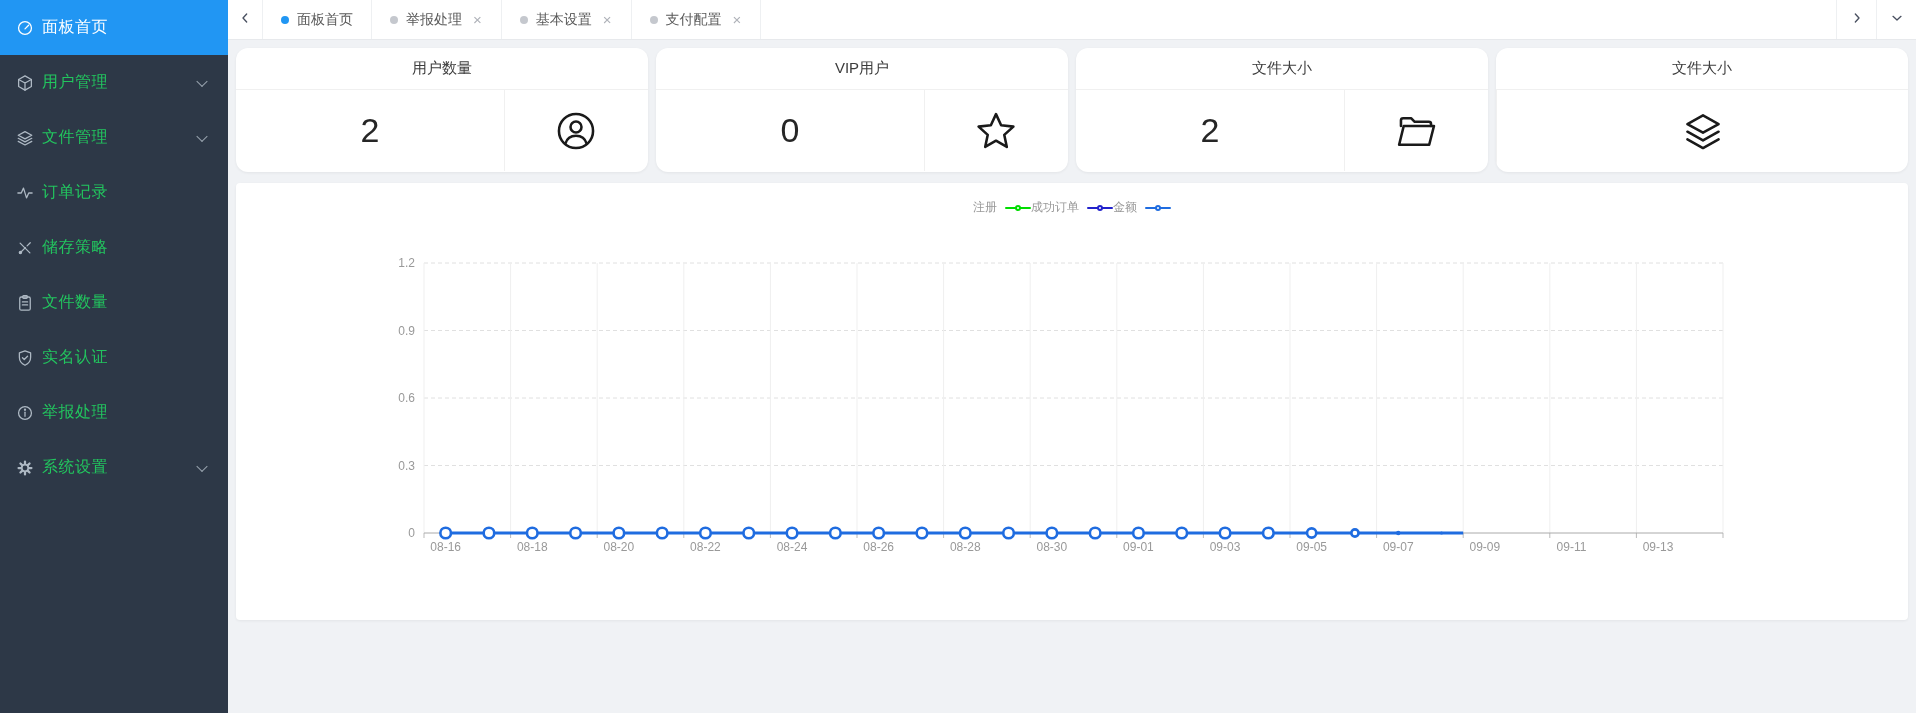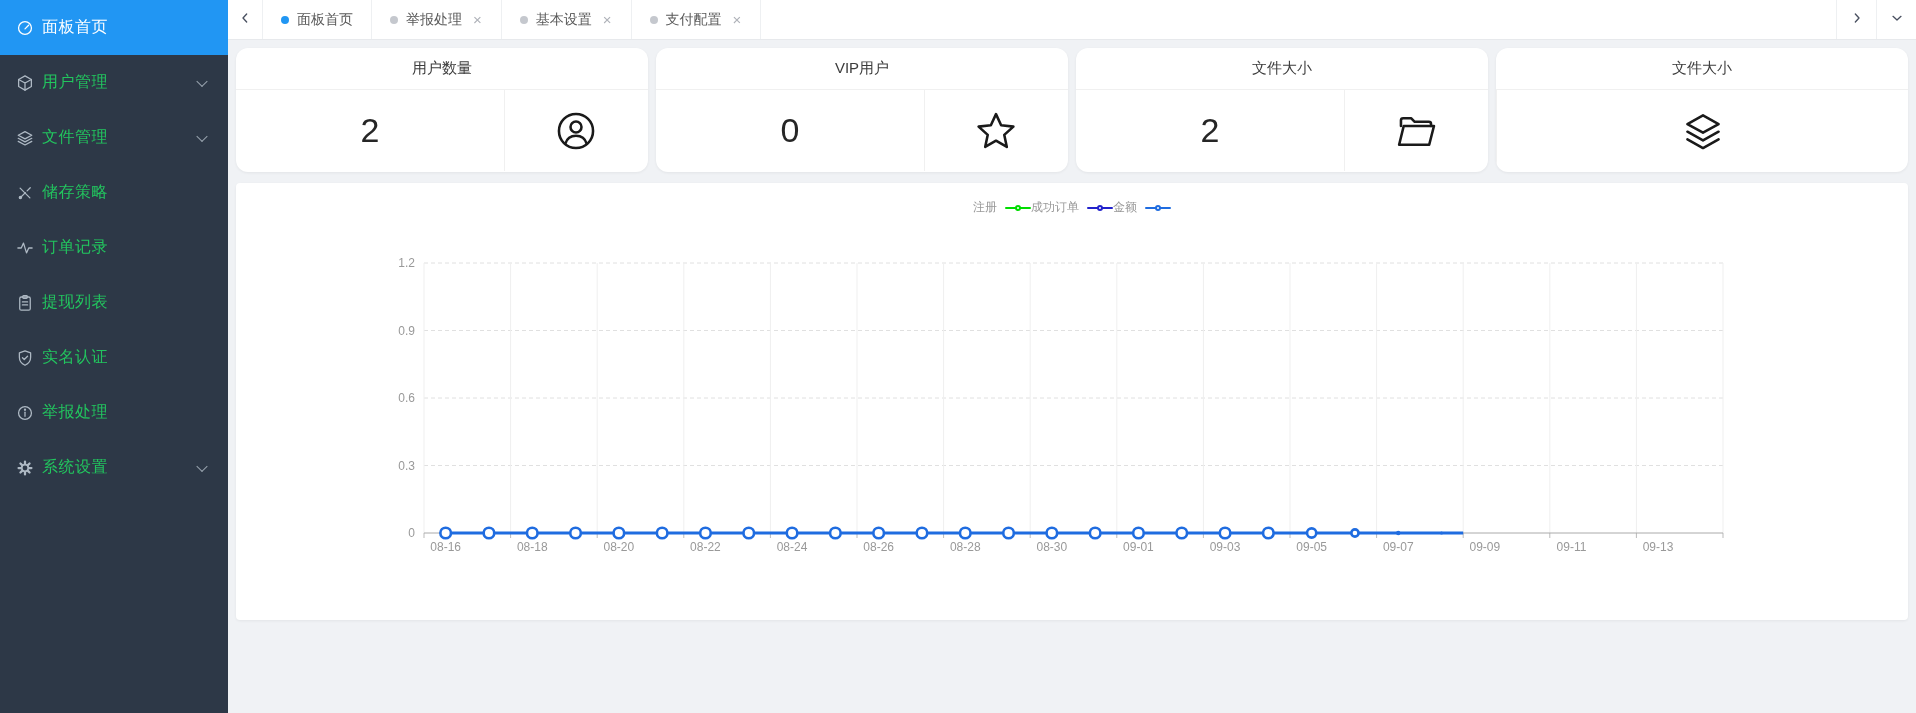--- a/index.html
+++ b/index.html
@@ -90,44 +90,44 @@
             <path d="M3 12.4 12 17.2 21 12.4"></path>
             <path d="M3 16.5 12 21.3 21 16.5"></path>
           </svg>
         </span>
     <span class="s-label">文件管理</span>
   <span class="side-chevron"></span>
       </div>
       <div class="side-item">
     <span class="s-icon">
           <svg viewBox="0 0 24 24" width="18" height="18" fill="none" stroke="currentColor" stroke-width="1.7" stroke-linecap="round" stroke-linejoin="round">
+            <path d="M2.5 12 H7 L10 5.5 14 18.5 17 12 H21.5"></path>
+          </svg>
+        </span>
+    <span class="s-label">订单记录</span>
+  </div>
+      <div class="side-item">
+    <span class="s-icon">
+          <svg viewBox="0 0 24 24" width="18" height="18" fill="none" stroke="currentColor" stroke-width="1.7" stroke-linecap="round" stroke-linejoin="round">
             <path d="M5 19 12.5 11.5 M19 5 14.8 9.2"></path>
             <path d="M5.5 5.5 18.5 18.5"></path>
             <circle cx="5.9" cy="18.1" r="1.5"></circle>
           </svg>
         </span>
     <span class="s-label">储存策略</span>
   </div>
       <div class="side-item">
     <span class="s-icon">
           <svg viewBox="0 0 24 24" width="18" height="18" fill="none" stroke="currentColor" stroke-width="1.7" stroke-linecap="round" stroke-linejoin="round">
-            <path d="M2.5 12 H7 L10 5.5 14 18.5 17 12 H21.5"></path>
-          </svg>
-        </span>
-    <span class="s-label">订单记录</span>
-  </div>
-      <div class="side-item">
-    <span class="s-icon">
-          <svg viewBox="0 0 24 24" width="18" height="18" fill="none" stroke="currentColor" stroke-width="1.7" stroke-linecap="round" stroke-linejoin="round">
             <rect x="5" y="4" width="14" height="17.5" rx="2"></rect>
             <rect x="9" y="2.2" width="6" height="3.6" rx="1"></rect>
             <path d="M8.5 10.5 H15.5 M8.5 14.5 H15.5"></path>
           </svg>
         </span>
-    <span class="s-label">提现列表</span>
+    <span class="s-label">文件数量</span>
   </div>
       <div class="side-item">
     <span class="s-icon">
           <svg viewBox="0 0 24 24" width="18" height="18" fill="none" stroke="currentColor" stroke-width="1.7" stroke-linecap="round" stroke-linejoin="round">
             <path d="M12 2.5 19.5 5.2 V11 C19.5 16.3 16.3 19.8 12 21.7 C7.7 19.8 4.5 16.3 4.5 11 V5.2 Z"></path>
             <path d="M8.6 11.6 11 14 15.4 9.6"></path>
           </svg>
         </span>
     <span class="s-label">实名认证</span>
   </div>

